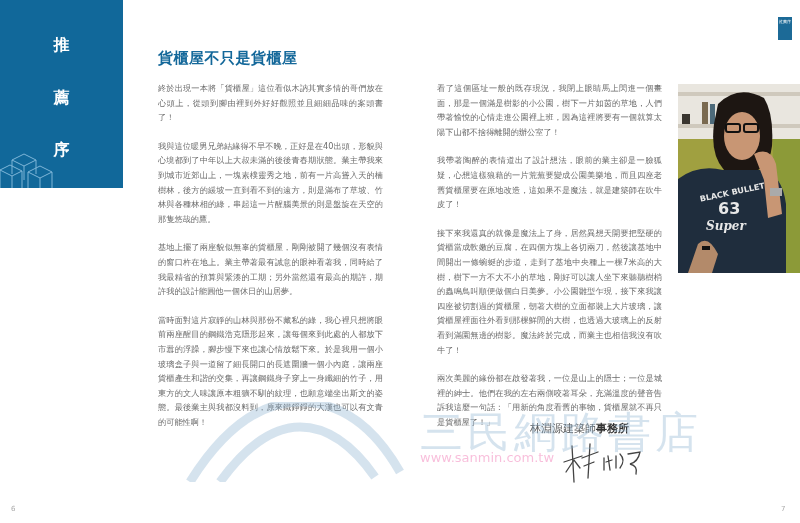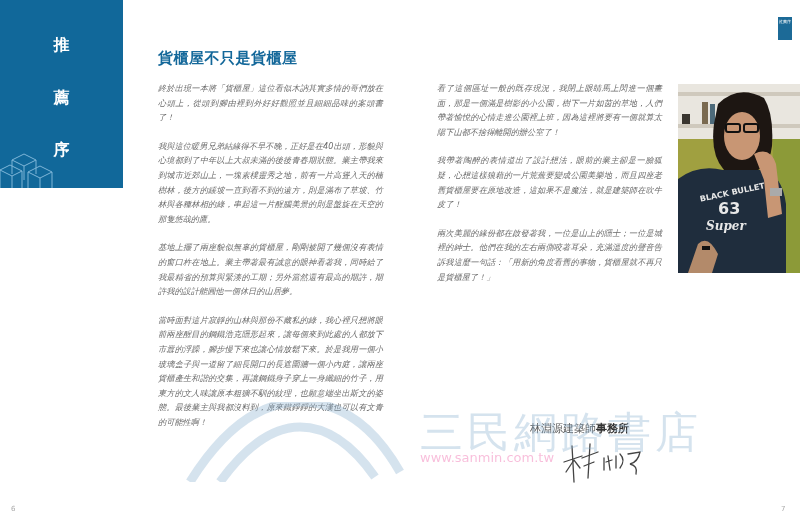--- a/index.html
+++ b/index.html
@@ -20,21 +20,21 @@
     color:#fff; font-weight:bold; font-size:16px;
   }
   .side-banner svg { position:absolute; left:0; bottom:0; }
 
   .title {
     position:absolute; left:158px; top:49px; font-size:15px; font-weight:bold;
     color:#14689a; letter-spacing:0.5px; white-space:nowrap;
   }
 
   .col { position:absolute; width:225px; font-size:8.2px; line-height:14.6px; color:#6b6b6b; }
-  .col p { margin:0 0 14px 0; text-align:justify;font-style:italic; }
+  .col p { margin:0 0 14px 0; text-align:justify; }
 
   .col-left { left:158px; top:81px; }
   .col-right { left:437px; top:81px; }
 
   .sig-office {
     position:absolute; left:530px; top:421px; font-size:11px; color:#555; white-space:nowrap;
   }
   .sig-office b { color:#333; }
   .signature { position:absolute; left:560px; top:438px; }
 
@@ -91,20 +91,21 @@
 
   <div class="page-num" style="left:11px">6</div>
 </div>
 
 <div class="page page-right" style="left:0;width:800px;background:transparent;border-radius:17px;">
   <div class="tab-mark">推薦序</div>
 
   <div class="col col-right">
     <p>看了這個區址一般的既存現況，我閉上眼睛馬上閃進一個畫面，那是一個滿是樹影的小公園，樹下一片如茵的草地，人們帶著愉悅的心情走進公園裡上班，因為這裡將要有一個就算太陽下山都不捨得離開的辦公室了！</p>
     <p>我帶著陶醉的表情道出了設計想法，眼前的業主卻是一臉狐疑，心想這樣狼藉的一片荒蕪要變成公園美樂地，而且四座老舊貨櫃屋要在原地改造，這如果不是魔法，就是建築師在吹牛皮了！</p>
+    <p>接下來我還真的就像是魔法上了身，居然異想天開要把堅硬的貨櫃當成軟嫩的豆腐，在四個方塊上各切兩刀，然後讓基地中間開出一條蜿蜒的步道，走到了基地中央種上一棵7米高的大樹，樹下一方不大不小的草地，剛好可以讓人坐下來聽聽樹梢的蟲鳴鳥叫順便做個白日美夢。小公園雛型乍現，接下來我讓四座被切割過的貨櫃屋，朝著大樹的立面都裝上大片玻璃，讓貨櫃屋裡面往外看到那棵鮮閒的大樹，也透過大玻璃上的反射看到滿園無邊的樹影。魔法終於完成，而業主也相信我沒有吹牛了！</p>
     <p>兩次美麗的緣份都在啟發著我，一位是山上的隱士；一位是城裡的紳士。他們在我的左右兩側咬著耳朵，充滿溫度的聲音告訴我這麼一句話：「用新的角度看舊的事物，貨櫃屋就不再只是貨櫃屋了！」</p>
   </div>
 
   <div class="photo">
     <svg width="122" height="189" viewBox="0 0 122 189">
       <rect x="0" y="0" width="122" height="189" fill="#d9d2c4"></rect>
       <rect x="0" y="0" width="122" height="60" fill="#e9e6df"></rect>
       <rect x="0" y="8" width="122" height="4" fill="#cfc9bd"></rect>
       <rect x="0" y="40" width="122" height="4" fill="#cfc9bd"></rect>
       <rect x="24" y="18" width="6" height="22" fill="#7a6a50"></rect>

